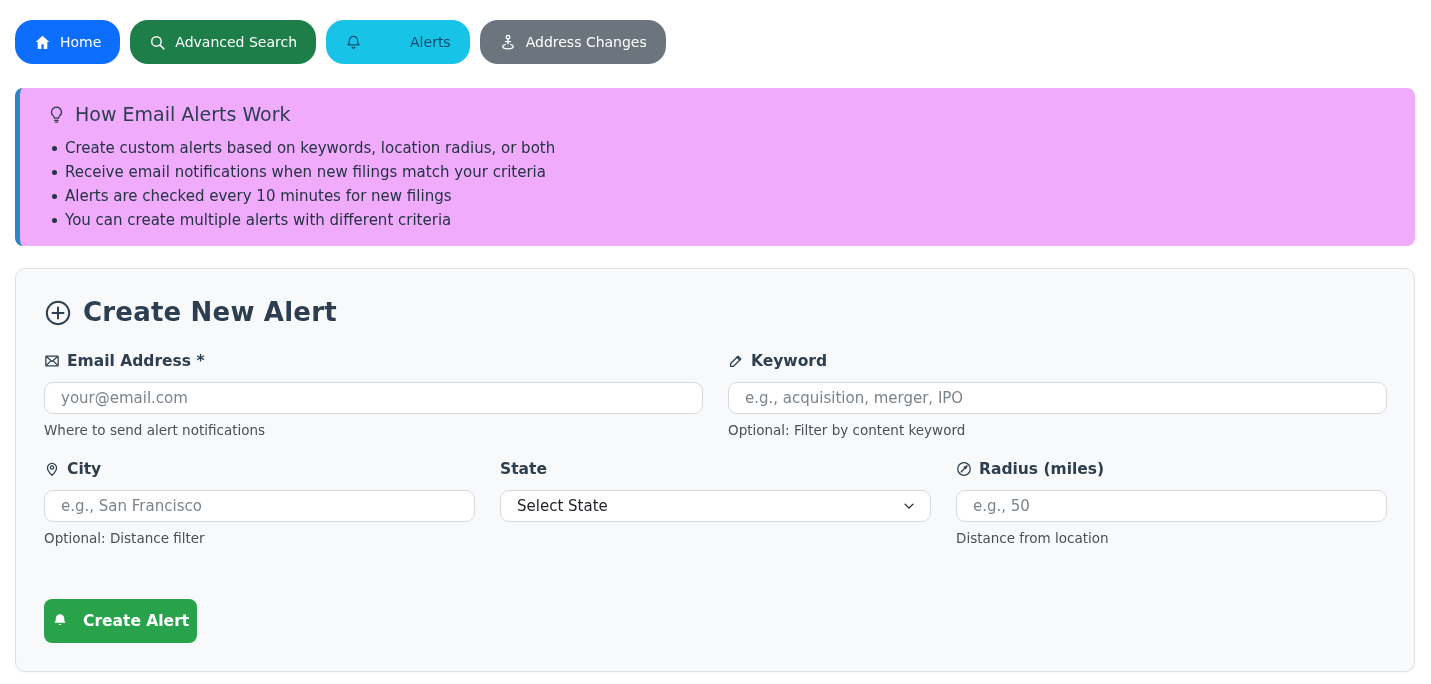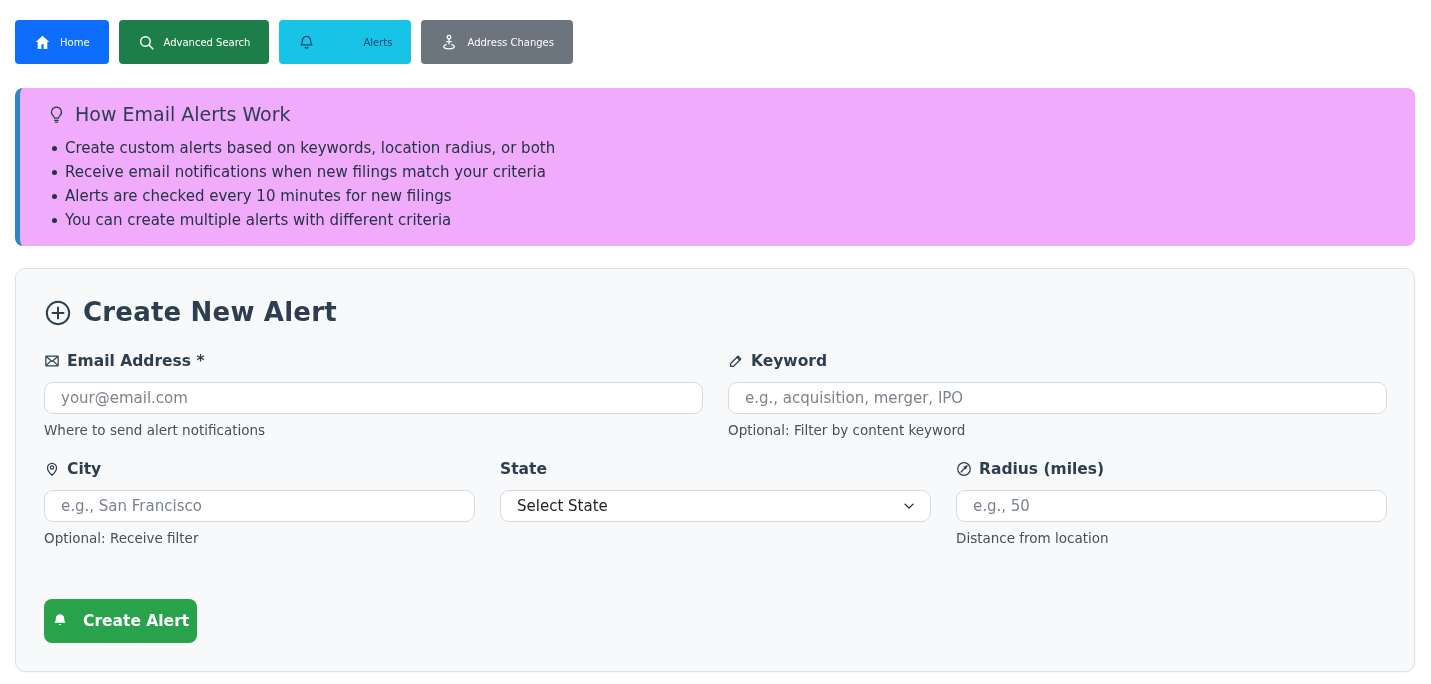--- a/index.html
+++ b/index.html
@@ -12,22 +12,22 @@
     padding: 20px 16px 0 15px;
   }
   .icon { display: inline-flex; align-items: center; justify-content: center; flex: 0 0 auto; }
   .icon svg { display: block; }
 
   
   .top-nav { display: flex; gap: 10px; margin-bottom: 24px; }
   .nav-btn {
     display: inline-flex; align-items: center; gap: 9px;
     height: 44px; padding: 0 19px;
-    border: none; border-radius: 4px;
-    font-family: inherit; font-size: 10px; font-weight: 500;
+    border: none; border-radius: 18px;
+    font-family: inherit; font-size: 14px; font-weight: 500;
     cursor: pointer; white-space: nowrap;
   }
   .nav-home    { background: #0d6efd; color: #ffffff; }
   .nav-advanced{ background: #1e7e4a; color: #ffffff; }
   .nav-alerts  { background: #17c4e8; color: #0c4a6e; gap: 48px; }
   .nav-address { background: #6c757d; color: #ffffff; }
 
   
   .info-box {
     background: #f0abfc;
@@ -217,21 +217,21 @@
         <label class="field-label">
           <span class="icon">
             <svg width="16" height="16" viewBox="0 0 24 24" fill="none" stroke="currentColor" stroke-width="1.9" stroke-linecap="round" stroke-linejoin="round">
                 <path d="M12 21.4s6.8-6 6.8-11.2a6.8 6.8 0 1 0-13.6 0C5.2 15.4 12 21.4 12 21.4z"></path>
                 <circle cx="12" cy="9.8" r="2.5"></circle>
               </svg>
           </span>
           <span>City</span>
         </label>
         <input class="text-input" type="text" placeholder="e.g., San Francisco" style="">
-        <div class="helper-text">Optional: Receive filter</div>
+        <div class="helper-text">Optional: Distance filter</div>
       </div>
 
       <div class="field-group">
         <label class="field-label">
           <span>State</span>
         </label>
         <div class="select-wrap">
           <select class="select-input">
             <option>Select State</option>
           </select>

